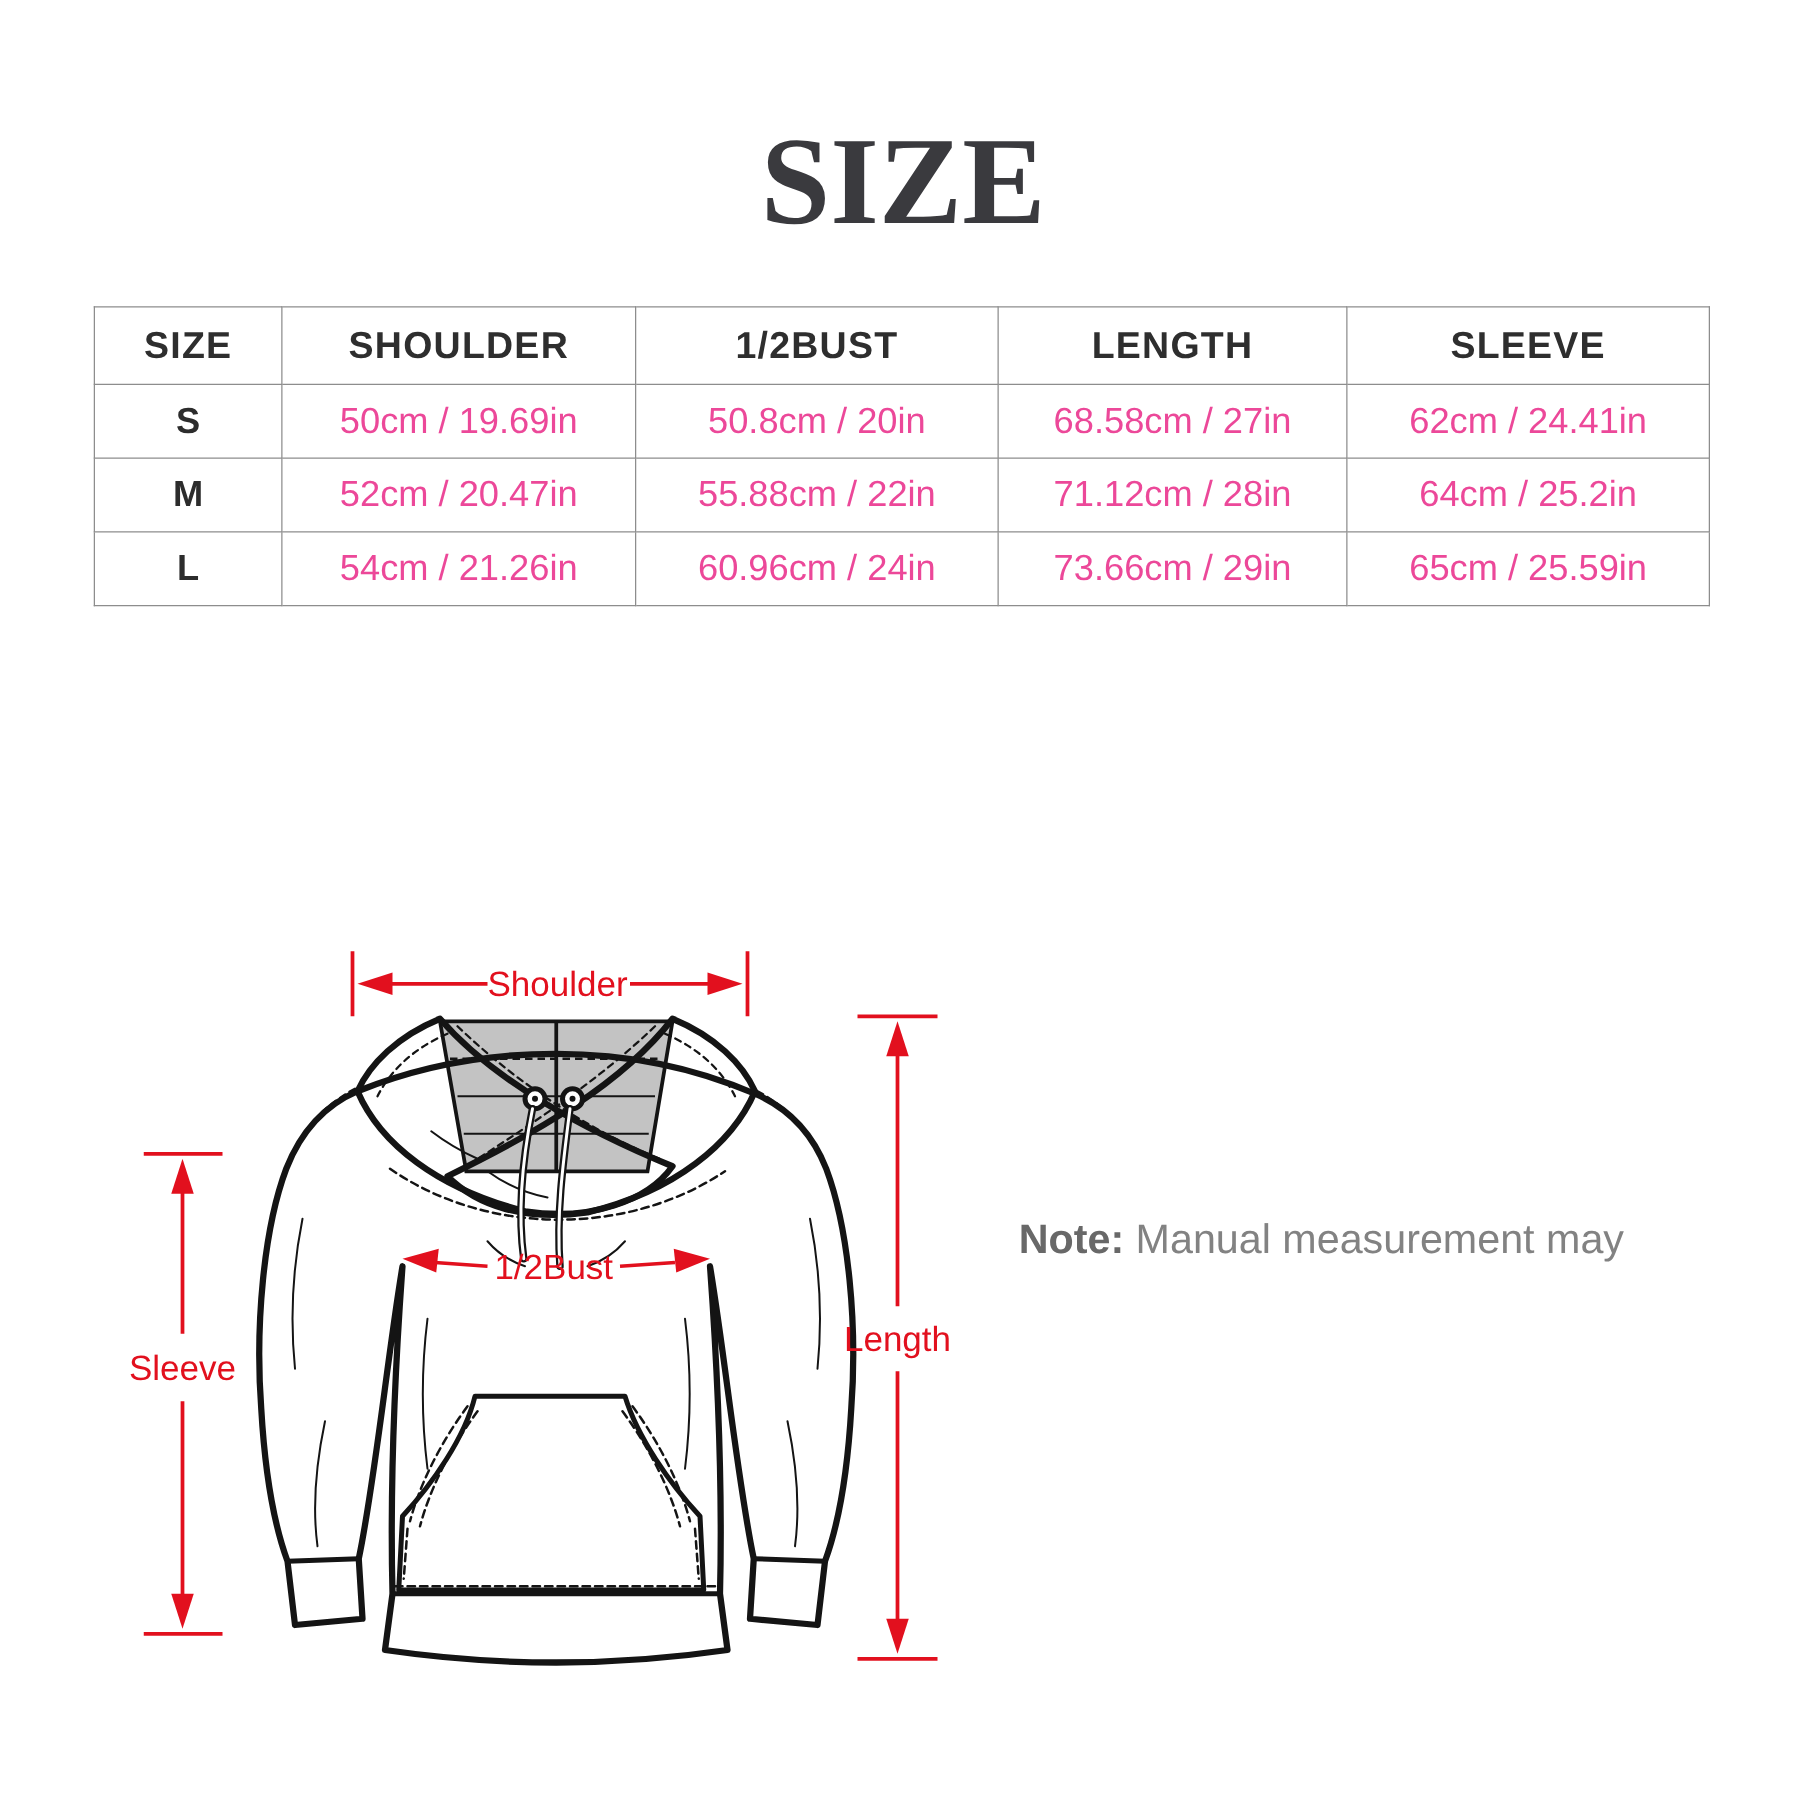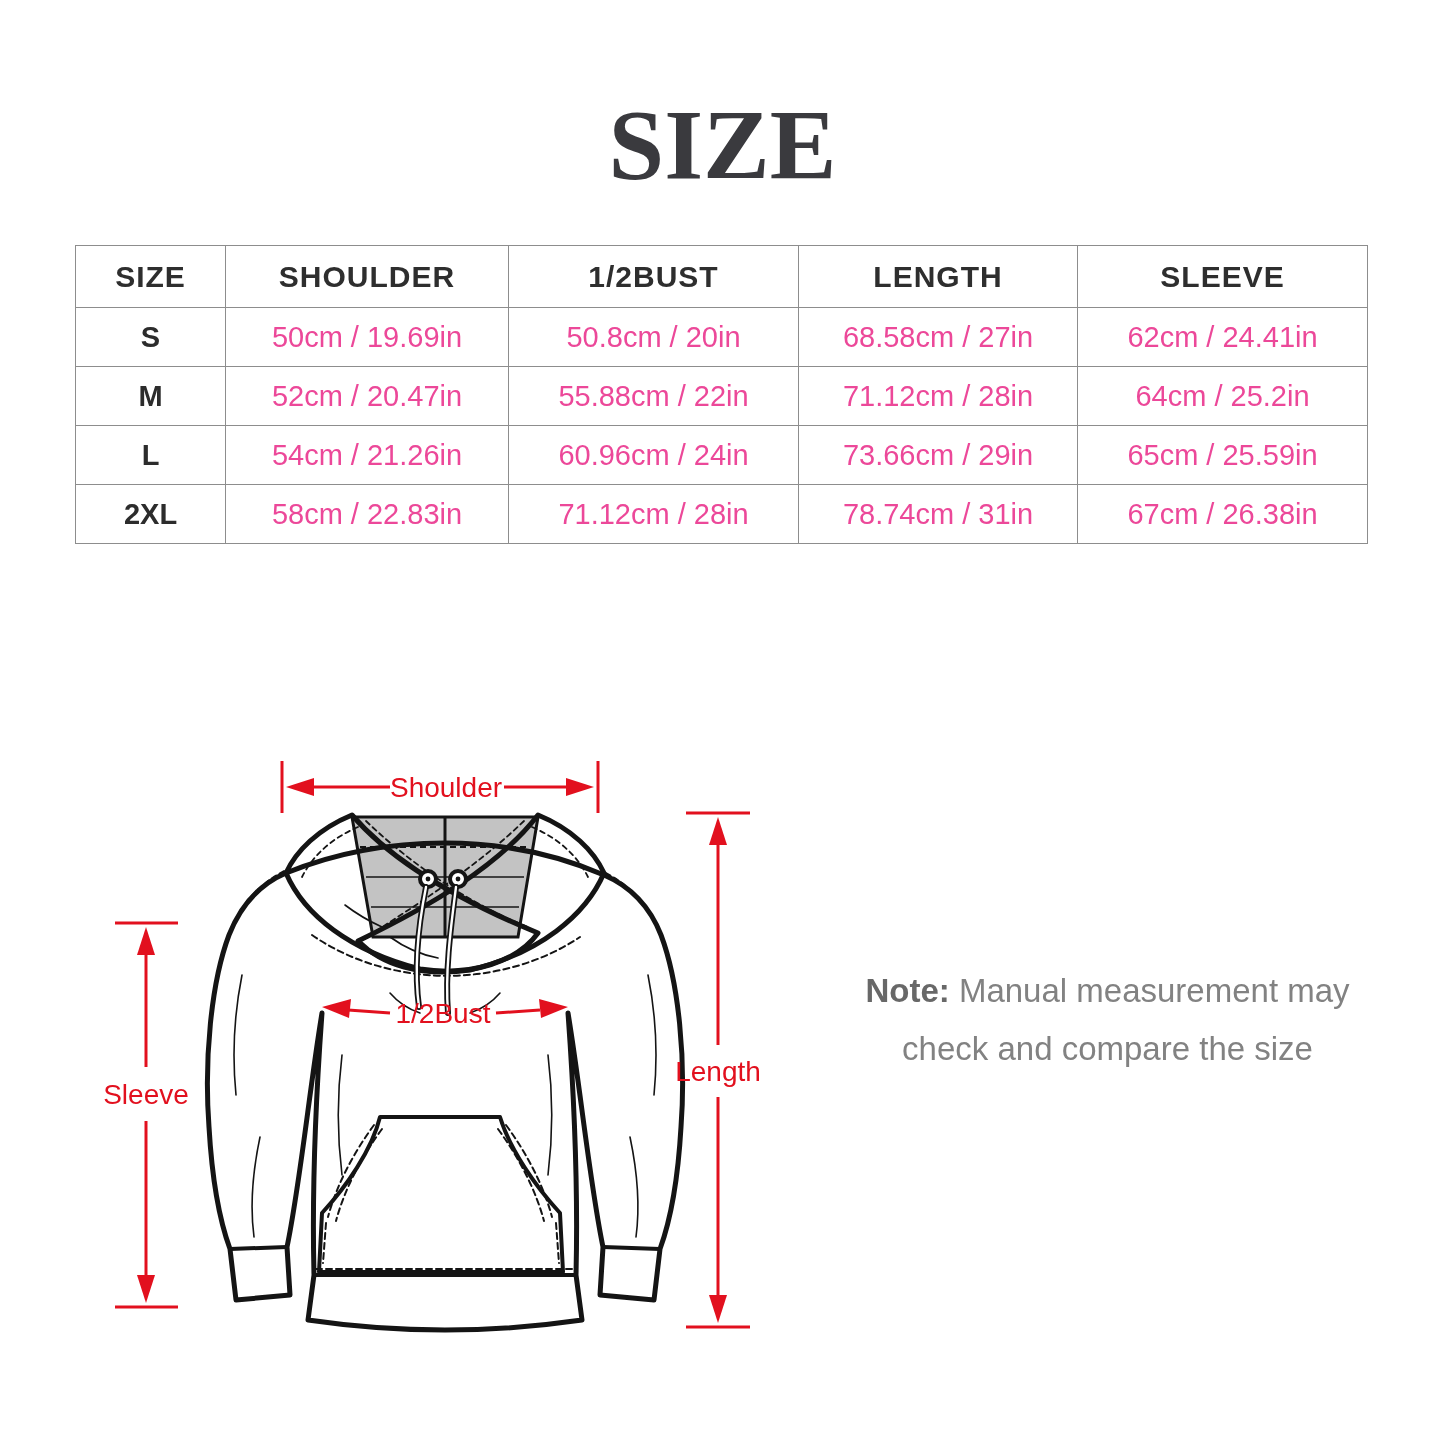--- a/index.html
+++ b/index.html
@@ -25,21 +25,21 @@
     padding:0; overflow:hidden; white-space:nowrap;
   }
   .size-table thead th {
     height:61px; font-size:30px; font-weight:bold;
     color:#2e2e2e; letter-spacing:1px;
   }
   .size-table tbody td { height:58px; font-size:29px; color:#ec4899; }
   .size-table tbody td.size-col { font-weight:bold; color:#2c2c2c; }
   .note-block {
     position:absolute; left:815px; top:962px; width:585px;
-    font-size:33px; line-height:58px; color:#828282;text-align:center;
+    font-size:33px; line-height:58px; color:#828282;
   }
   .note-block strong { font-weight:bold; color:#686868; }
   svg.diagram { position:absolute; left:90px; top:755px; }
   .sketch { stroke:#141414; fill:none; stroke-linecap:round; stroke-linejoin:round; }
   .redline { stroke:#e2101e; fill:none; stroke-width:3; }
   .redfill { fill:#e2101e; stroke:none; }
   .redtext {
     fill:#e2101e; font-family:"Liberation Sans", sans-serif;
     font-size:28px;
   }
@@ -80,27 +80,20 @@
       <td>55.88cm / 22in</td>
       <td>71.12cm / 28in</td>
       <td>64cm / 25.2in</td>
     </tr>
     <tr>
       <td class="size-col">L</td>
       <td>54cm / 21.26in</td>
       <td>60.96cm / 24in</td>
       <td>73.66cm / 29in</td>
       <td>65cm / 25.59in</td>
-    </tr>
-    <tr>
-      <td class="size-col">2XL</td>
-      <td>58cm / 22.83in</td>
-      <td>71.12cm / 28in</td>
-      <td>78.74cm / 31in</td>
-      <td>67cm / 26.38in</td>
     </tr>
   </tbody>
 </table>
 
 <svg class="diagram" width="690" height="610" viewBox="0 0 690 610" xmlns="http://www.w3.org/2000/svg">
 
   <g>
 
     <g>
       <polygon points="262,62 448,62 428,182 283,182" fill="#c3c3c3" stroke="#141414" stroke-width="3"></polygon>
@@ -232,14 +225,13 @@
     <line class="redline" x1="258" y1="255" x2="300" y2="258"></line>
     <line class="redline" x1="406" y1="258" x2="450" y2="255"></line>
     <polygon class="redfill" points="232,252 261,244 259,263"></polygon>
     <polygon class="redfill" points="478,252 449,244 451,263"></polygon>
     <text class="redtext" x="353" y="268" text-anchor="middle">1/2Bust</text>
   </g>
 </svg>
 
 <div class="note-block">
   <div><strong>Note:</strong><span> Manual measurement may</span></div>
-  <div>check and compare the size</div>
 </div>
 
 </body></html>

